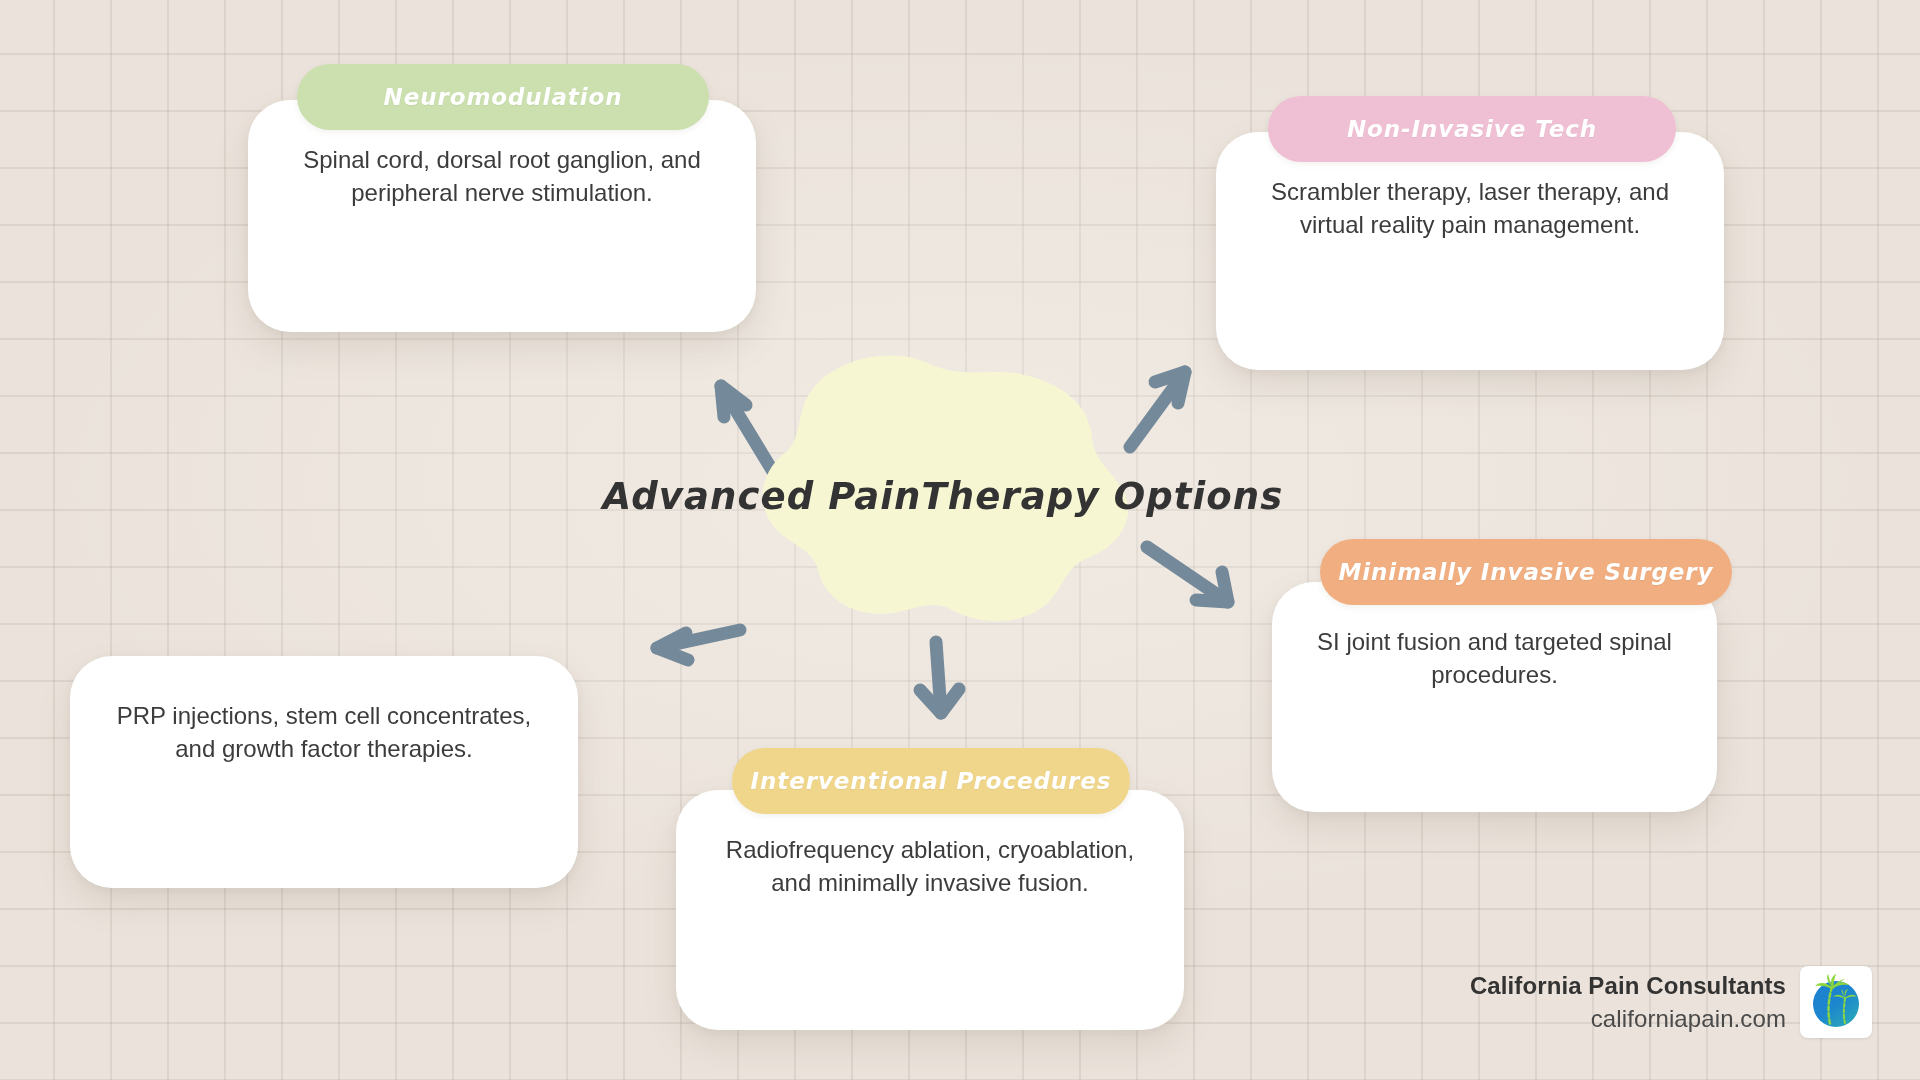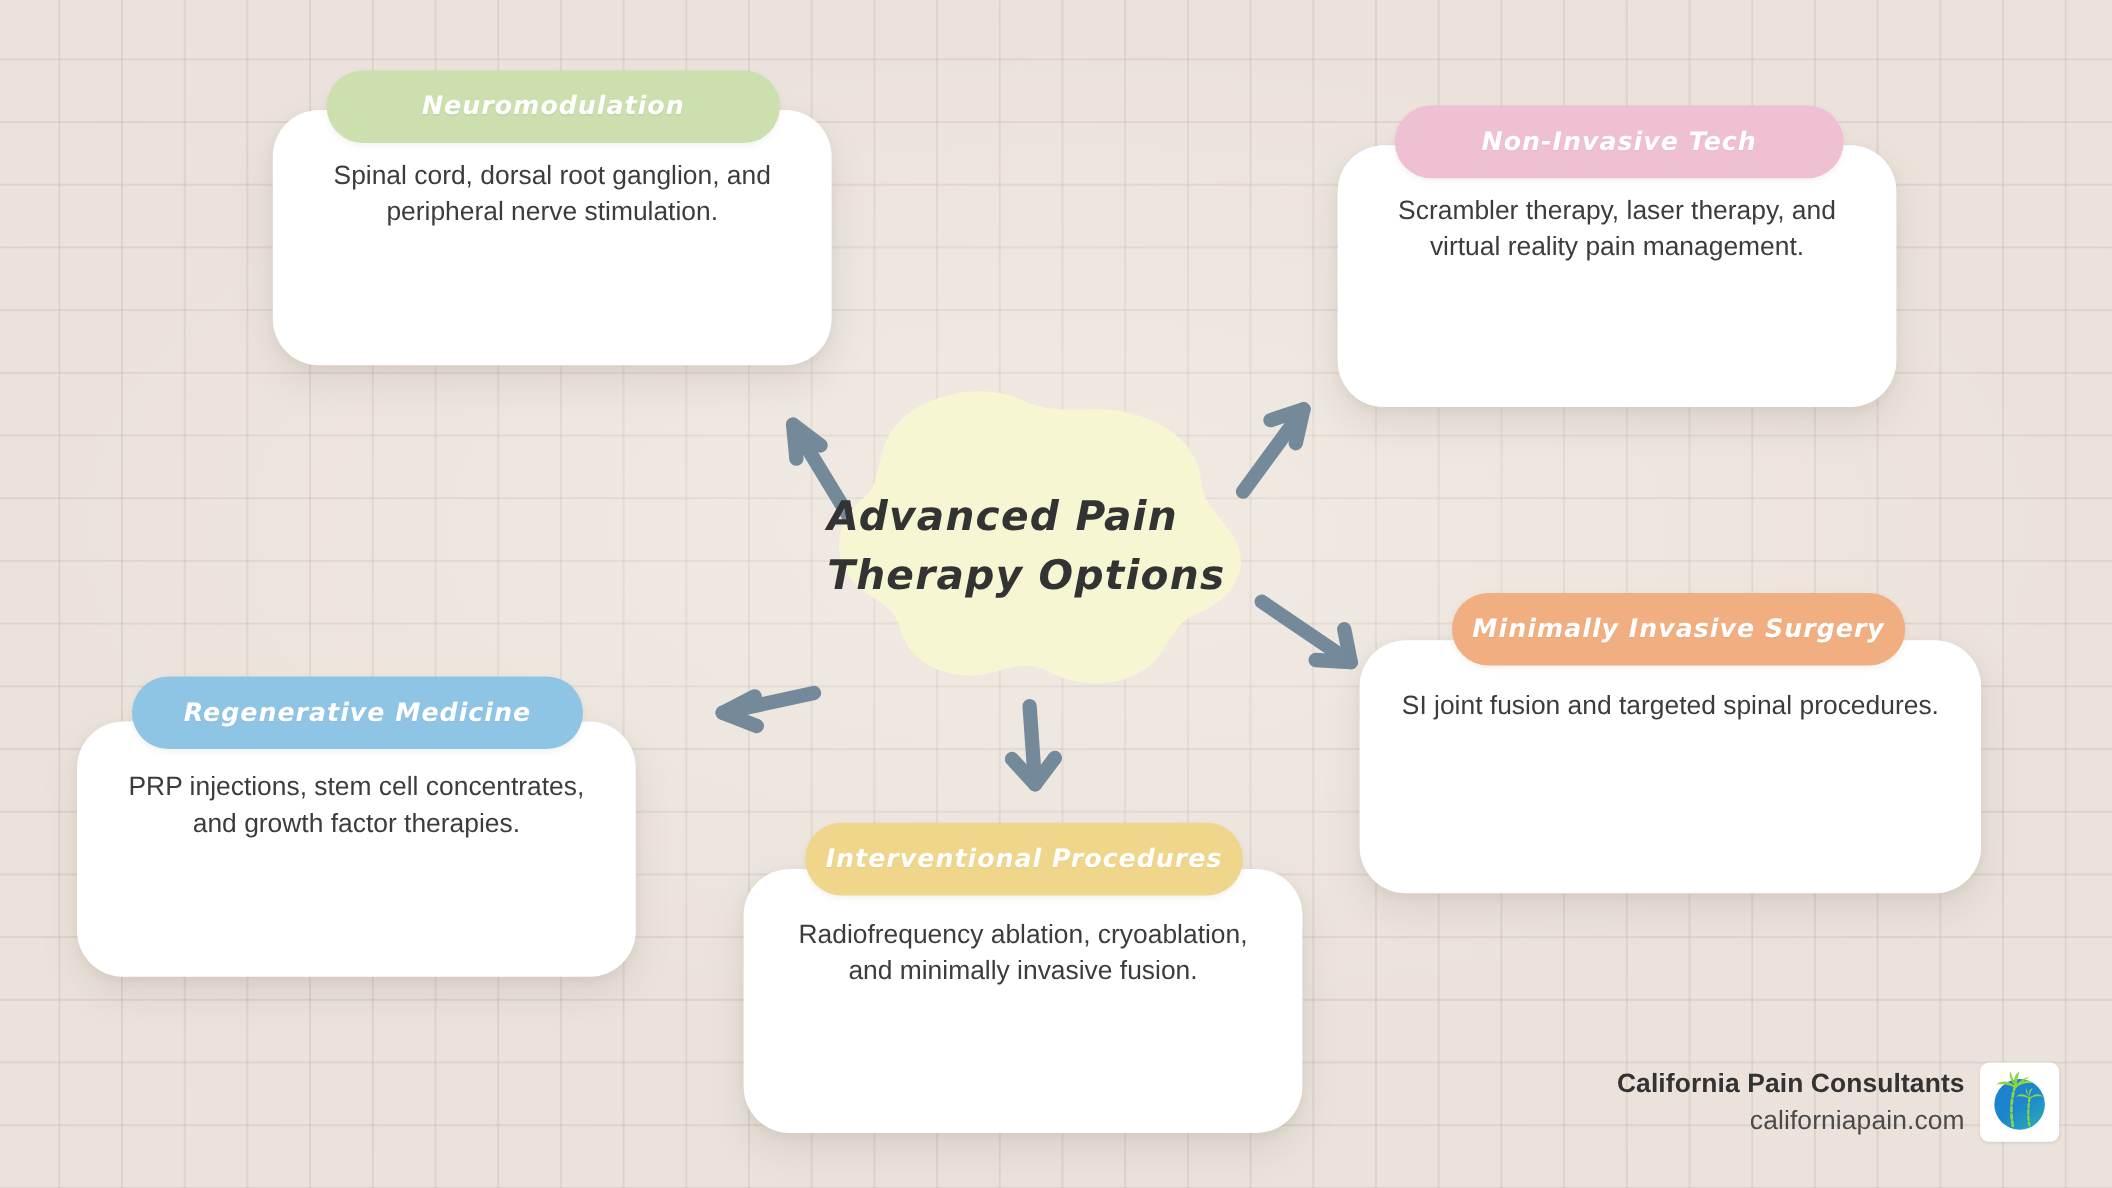--- a/index.html
+++ b/index.html
@@ -88,22 +88,22 @@
   }
   #center-blob svg { display: block; width: 100%; height: 100%; overflow: visible; }
 
   #center-title {
     position: absolute;
     left: 752px;
     top: 352px;
     width: 382px;
     height: 290px;
     display: flex;
-    flex-direction: column;
-    align-items: flex-start;
+    flex-direction: row;
+    align-items: center;
     justify-content: center;
     z-index: 6;
     pointer-events: none;
   }
   .center-line {
     font-family: "DejaVu Sans", sans-serif;
     font-weight: 700;
     font-style: italic;
     font-size: 37px;
     line-height: 1.42;
@@ -207,39 +207,36 @@
     <span class="pill-label">Neuromodulation</span>
   </div>
 
   <div class="card" style="left:1216px; top:132px; width:508px; height:238px;">
     <div class="card-body" style="top:44px;">Scrambler therapy, laser therapy, and virtual reality pain management.</div>
   </div>
   <div class="pill" style="left:1268px; top:96px; width:408px; background:#EFBFD3;">
     <span class="pill-label">Non-Invasive Tech</span>
   </div>
 
-  <div class="card" style="left:1236px; top:582px; width:565px; height:230px;">
+  <div class="card" style="left:1272px; top:582px; width:404px; height:230px;padding-left:41px;">
     <div class="card-body" style="top:44px;">SI joint fusion and targeted spinal procedures.</div>
   </div>
   <div class="pill" style="left:1320px; top:539px; width:412px; background:#F1AF81;">
     <span class="pill-label">Minimally Invasive Surgery</span>
   </div>
 
   <div class="card" style="left:676px; top:790px; width:508px; height:240px;">
     <div class="card-body" style="top:44px;">Radiofrequency ablation, cryoablation, and minimally invasive fusion.</div>
   </div>
   <div class="pill" style="left:732px; top:748px; width:398px; background:#EFD68B;">
     <span class="pill-label">Interventional Procedures</span>
   </div>
 
   <div class="card" style="left:70px; top:656px; width:508px; height:232px;">
     <div class="card-body" style="top:44px;">PRP injections, stem cell concentrates, and growth factor therapies.</div>
-  </div>
-  <div class="pill" style="left:120px; top:615px; width:410px; background:#8FC5E4;">
-    <span class="pill-label">Regenerative Medicine</span>
   </div>
 
   <div id="center-blob">
     <svg viewBox="0 0 382 290" preserveAspectRatio="none" aria-hidden="true">
       <path fill="#F6F6D3" d="
         M 60 38
         C 84 6, 140 -6, 178 12
         C 210 27, 236 16, 268 22
         C 310 30, 338 54, 340 86
         C 342 112, 366 122, 374 146

